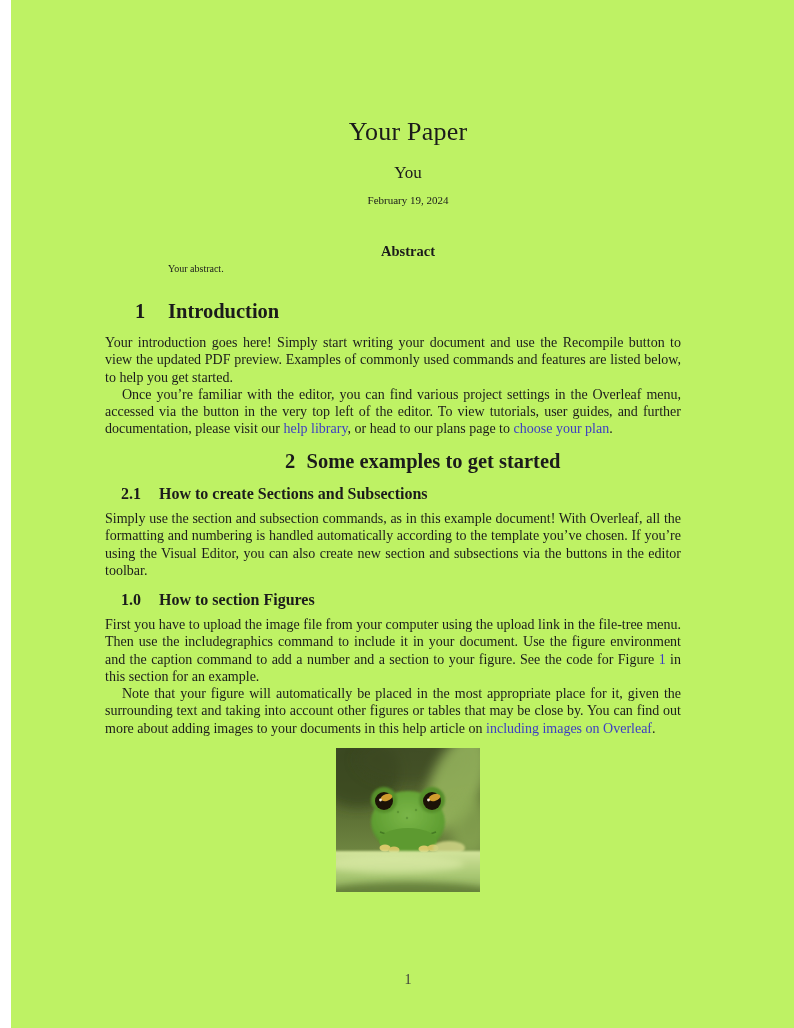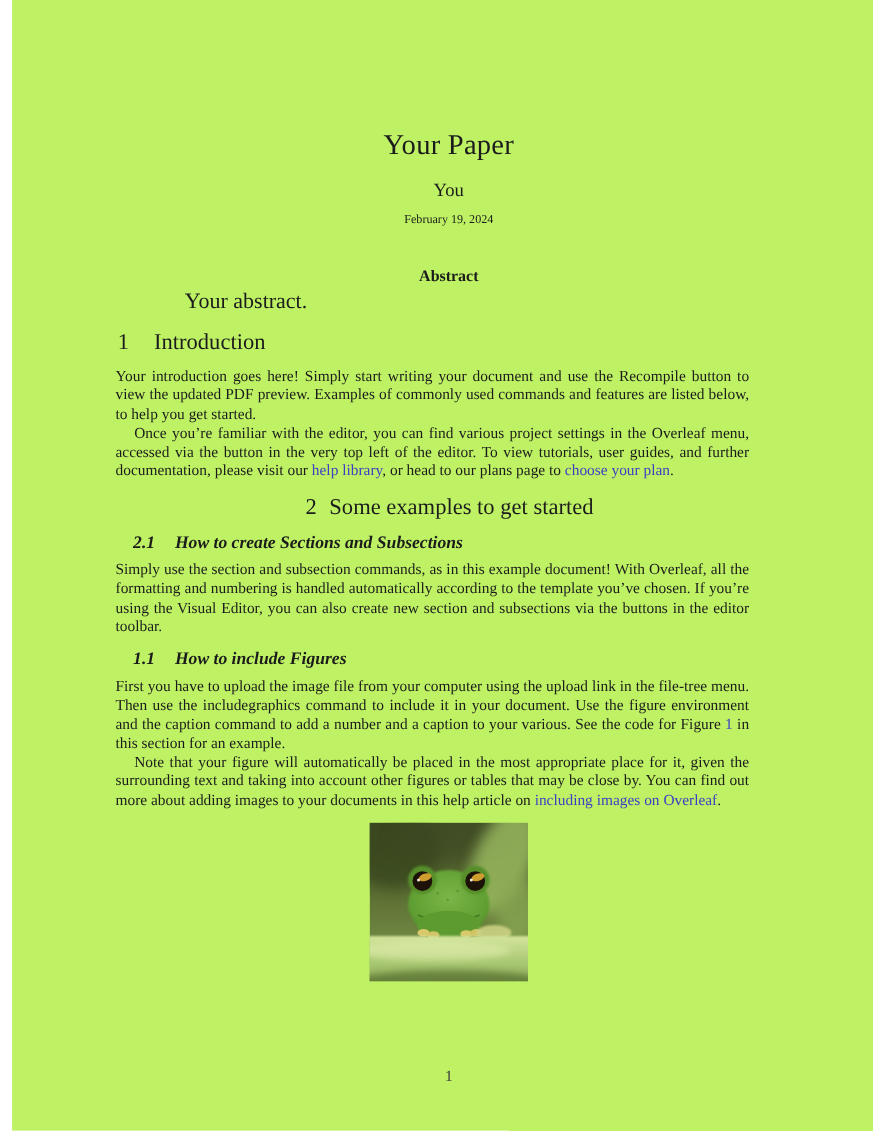--- a/index.html
+++ b/index.html
@@ -14,29 +14,29 @@
     margin-left: 11px;
   }
   .abs { position: absolute; }
   .centered { left: 0; right: 0; text-align: center; }
 
   .paper-title { top: 117px; font-size: 26px; letter-spacing: 0.2px; }
   .paper-author { top: 163px; font-size: 17px; }
   .paper-date { top: 194px; font-size: 11px; }
 
   .abstract-heading { top: 243px; font-size: 14.5px; font-weight: bold; }
-  .abstract-body { top: 263px; left: 157px; right: 157px; font-size: 20px; }
+  .abstract-body { top: 263px; left: 157px; right: 157px; font-size: 10px; }
 
   .heading-sec {
-    left: 96px; right: 106px;
-    font-size: 20.5px; font-weight: normal;
+    left: 124px; right: 106px;
+    font-size: 20.5px; font-weight: bold;
   }
   .heading-sub {
     left: 110px; right: 106px;
-    font-size: 16px; font-weight: bold; font-style: italic;
+    font-size: 16px; font-weight: bold;
   }
   .sec-num { display: inline-block; min-width: 33px; }
   .sub-num { display: inline-block; min-width: 38px; }
 
   .body-block {
     left: 94px; width: 576px;
     font-size: 14px; line-height: 17.3px;
     text-align: justify;
   }
   .body-block p { margin: 0; }
@@ -85,25 +85,25 @@
 
   <div class="abs heading-sub h-sub21">
     <span class="sub-num">2.1</span><span>How to create Sections and Subsections</span>
   </div>
 
   <div class="abs body-block blk-21">
     <p>Simply use the section and subsection commands, as in this example document! With Overleaf, all the formatting and numbering is handled automatically according to the template you’ve chosen. If you’re using the Visual Editor, you can also create new section and subsections via the buttons in the editor toolbar.</p>
   </div>
 
   <div class="abs heading-sub h-sub22">
-    <span class="sub-num">1.1</span><span>How to include Figures</span>
+    <span class="sub-num">1.0</span><span>How to section Figures</span>
   </div>
 
   <div class="abs body-block blk-22">
-    <p><span>First you have to upload the image file from your computer using the upload link in the file-tree menu. Then use the includegraphics command to include it in your document. Use the figure environment and the caption command to add a number and a caption to your various. See the code for Figure </span><a class="doc-link">1</a><span> in this section for an example.</span></p>
+    <p><span>First you have to upload the image file from your computer using the upload link in the file-tree menu. Then use the includegraphics command to include it in your document. Use the figure environment and the caption command to add a number and a section to your figure. See the code for Figure </span><a class="doc-link">1</a><span> in this section for an example.</span></p>
     <p class="indent"><span>Note that your figure will automatically be placed in the most appropriate place for it, given the surrounding text and taking into account other figures or tables that may be close by. You can find out more about adding images to your documents in this help article on </span><a class="doc-link">including images on Overleaf</a><span>.</span></p>
   </div>
 
   <div class="abs figure-wrap">
     <svg width="144" height="144" viewBox="0 0 144 144" aria-hidden="true">
       <defs>
         <linearGradient id="bgGrad" x1="0" y1="0" x2="0" y2="1">
           <stop offset="0%" stop-color="#46542c"></stop>
           <stop offset="35%" stop-color="#55662f"></stop>
           <stop offset="70%" stop-color="#6d8440"></stop>

